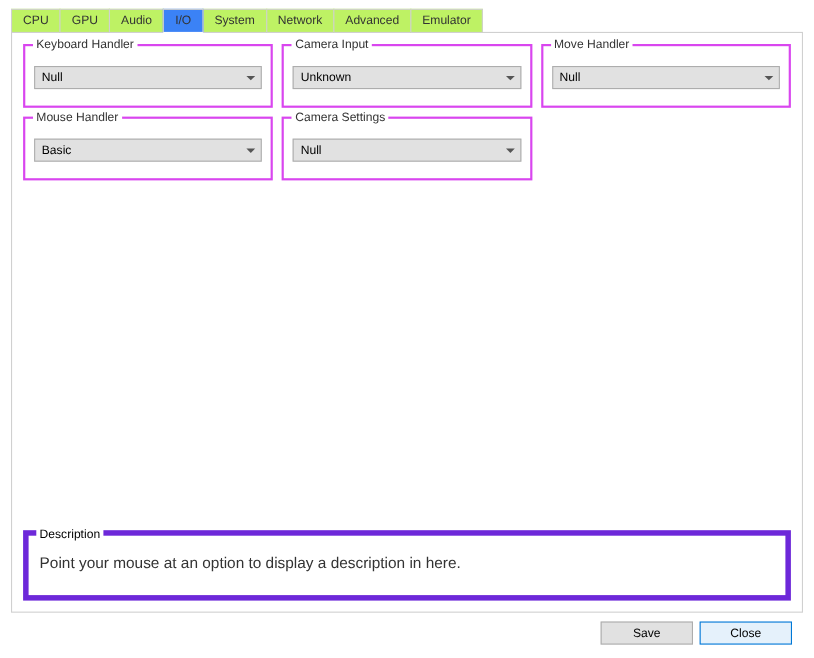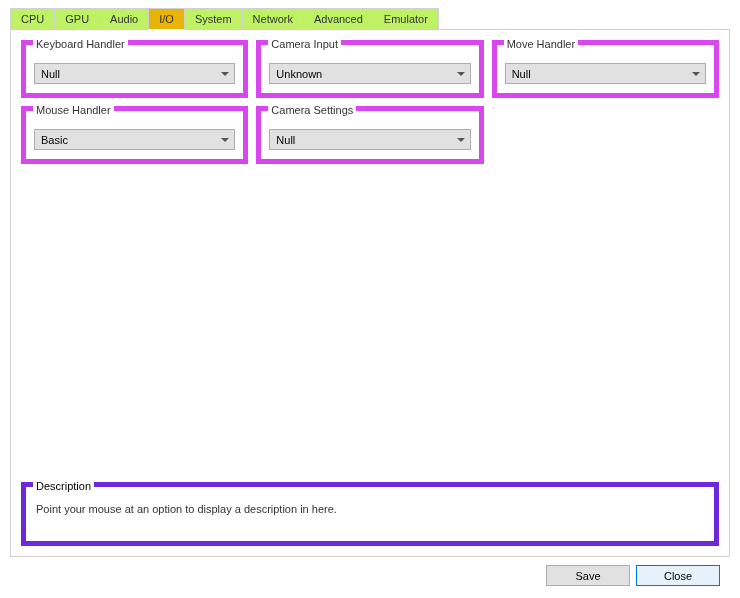--- a/index.html
+++ b/index.html
@@ -25,21 +25,21 @@
       border: 1px solid #d0d0d0;
       border-bottom: none;
       background: #bef264;
       cursor: pointer;
       margin-right: -1px;
       font-size: 11px;
       color: #333;
       position: relative;
     }
     .tab.active {
-      background: #eab308;
+      background: #3b82f6;
       border-bottom: 1px solid #fff;
       z-index: 3;
     }
     .tab:not(.active) {
       border-bottom: 1px solid #d0d0d0;
     }
     .panel {
       border: 1px solid #d0d0d0;
       padding: 10px;
       height: 528px;
@@ -47,21 +47,21 @@
       display: flex;
       flex-direction: column;
     }
     .settings-grid {
       display: grid;
       grid-template-columns: 1fr 1fr 1fr;
       gap: 8px;
       align-items: start;
     }
     .groupbox {
-      border: 5px solid #d946ef;
+      border: 2px solid #d946ef;
       padding: 18px 8px 24px 8px;
       position: relative;
       height: 58px;
     }
     .groupbox-legend {
       position: absolute;
       top: -7px;
       left: 7px;
       background: #fff;
       padding: 0 3px;
@@ -95,21 +95,21 @@
     }
     .description-legend {
       position: absolute;
       top: -7px;
       left: 7px;
       background: #fff;
       padding: 0 3px;
       font-size: 11px;
     }
     .description-text {
-      font-size: 11px;
+      font-size: 14px;
       color: #333;
     }
     .footer {
       display: flex;
       justify-content: flex-end;
       gap: 6px;
       padding: 8px 10px 0 10px;
     }
     .btn {
       width: 84px;

